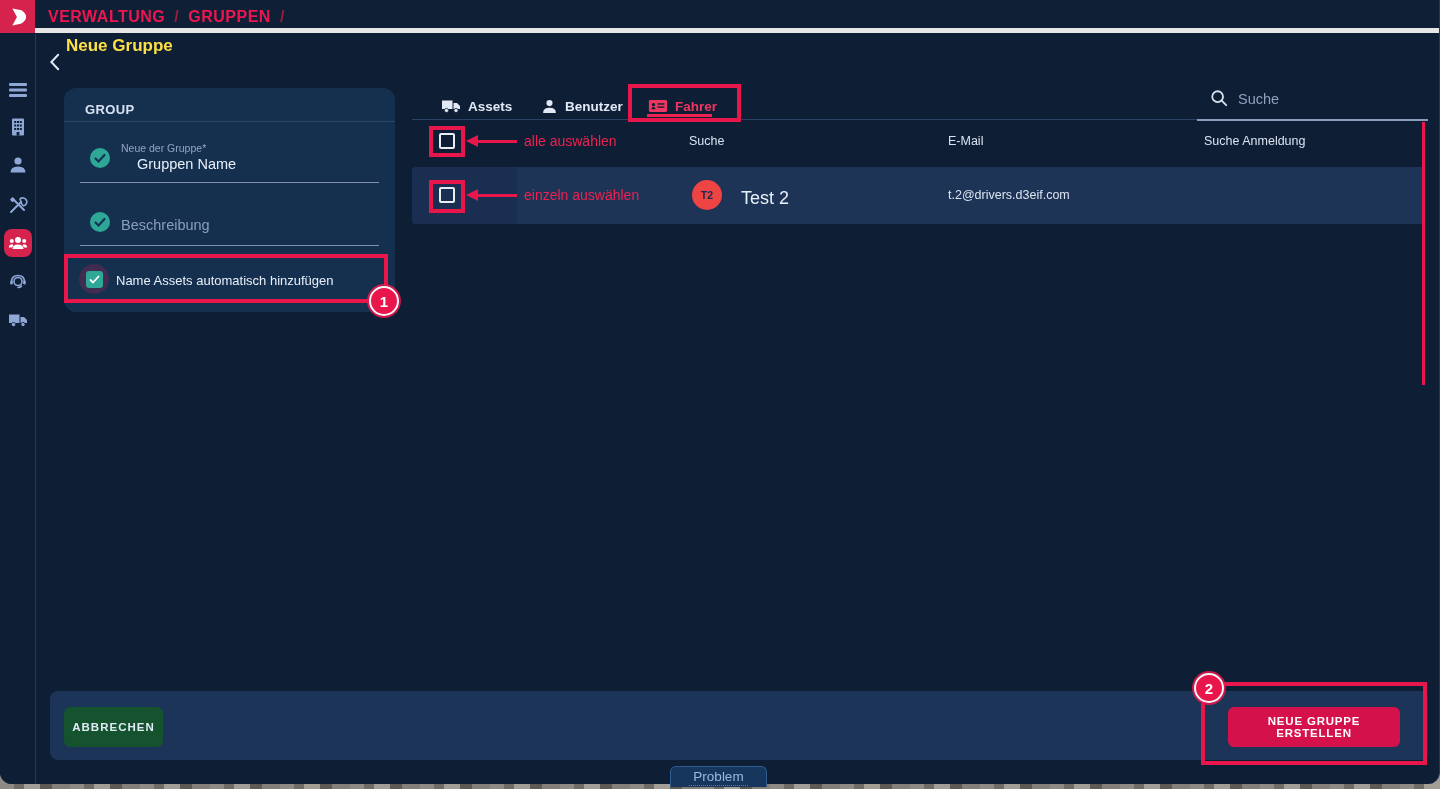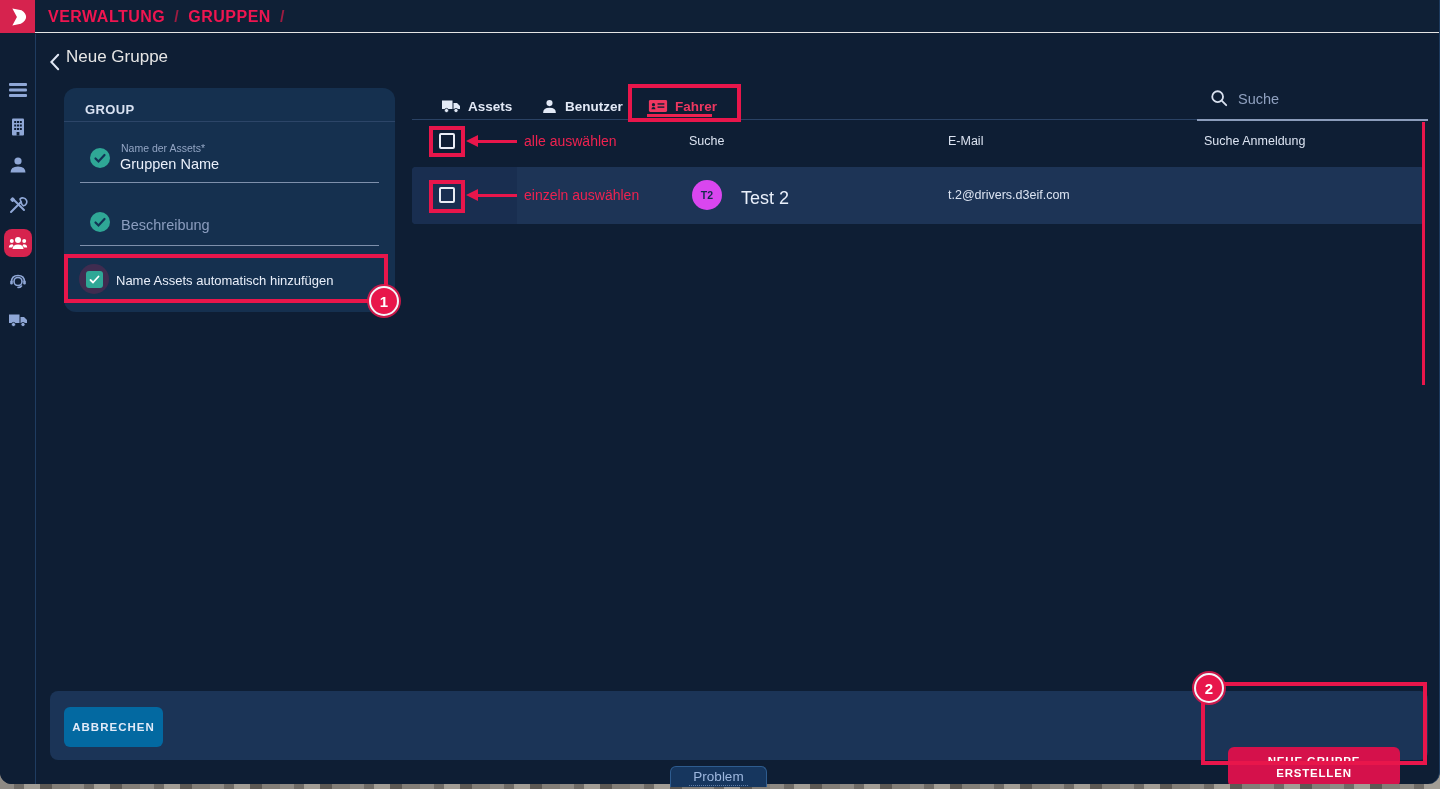--- a/index.html
+++ b/index.html
@@ -14,52 +14,52 @@
   }
   .app {
     position: absolute; left: 0; top: 0; width: 1440px; height: 784px;
     background: #0e1e34; border-radius: 0 0 12px 12px; overflow: hidden;
     border-right: 1px solid #1c3a5e;
   }
   .abs { position: absolute; }
 
   
   .topbar { left: 0; top: 0; width: 1440px; height: 33px;
-    background: #0f2036; border-bottom: 1px solid #e5e5e5; }
+    background: #0f2036; border-bottom: 5px solid #e5e5e5; }
   .logo { left: 0; top: 0; width: 35px; height: 33px; background: #d6234e;
     display: flex; align-items: center; justify-content: center; }
   .breadcrumb { left: 48px; top: 0; height: 33px; display: flex;
     align-items: center; gap: 9px; font-size: 16px; font-weight: bold;
     letter-spacing: 0.5px; color: #ef1550; }
   .breadcrumb .sep { color: #9c1c41; font-weight: bold; }
 
   
   .sidebar { left: 0; top: 34px; width: 36px; height: 750px;
     background: #0e1e34; border-right: 1px solid #1f3c60; }
   .side-icon { position: absolute; left: 8px; width: 20px; height: 20px; }
   .side-active { position: absolute; left: 4px; top: 195px; width: 28px;
     height: 28px; background: #d6234e; border-radius: 8px;
     display: flex; align-items: center; justify-content: center; }
 
   
   .back-btn { left: 46px; top: 52px; width: 18px; height: 20px; }
-  .page-title { left: 66px; top: 47px; font-size: 17px; font-weight: normal;
-    color: #e5e5e5; }
+  .page-title { left: 66px; top: 36px; font-size: 17px; font-weight: bold;
+    color: #fde047; }
 
   
   .panel { left: 64px; top: 88px; width: 331px; height: 224px;
     background: #15304f; border-radius: 12px; }
   .panel-title { position: absolute; left: 21px; top: 14px; font-size: 13px;
     font-weight: bold; letter-spacing: 0.4px; color: #d9e2f2; }
   .panel-divider { position: absolute; left: 0; top: 33px; width: 100%;
     height: 1px; background: #2c4568; }
   .check-circle { position: absolute; width: 20px; height: 20px; }
   .field-label { position: absolute; left: 57px; font-size: 10.5px;
     color: #93a5c4; }
-  .field-value { position: absolute; left: 56px; font-size: 14.5px;
+  .field-value { position: absolute; left: 73px; font-size: 14.5px;
     color: #e9effa; }
   .field-placeholder { position: absolute; left: 57px; font-size: 14.5px;
     color: #8b9dbf; }
   .field-underline { position: absolute; left: 16px; width: 299px;
     height: 1px; background: #7e90ac; }
   .ripple { position: absolute; left: 15px; top: 176px; width: 30px;
     height: 30px; border-radius: 50%; background: #3f2c50; }
   .cbx-checked { position: absolute; left: 22px; top: 183px; width: 17px;
     height: 17px; background: #2fa796; border-radius: 3px;
     display: flex; align-items: center; justify-content: center; }
@@ -83,38 +83,38 @@
 
   
   .th { position: absolute; font-size: 12.5px; color: #dbe3f1; }
   .data-row { left: 412px; top: 167px; width: 1013px; height: 57px;
     background: #1d3456; border-radius: 4px; }
   .row-cb-cell { left: 412px; top: 167px; width: 105px; height: 57px;
     background: #192e50; border-radius: 4px 0 0 4px; }
   .cbx-empty { position: absolute; width: 16px; height: 16px;
     border: 2px solid #e9edf5; border-radius: 2px; background: transparent; }
   .avatar { left: 692px; top: 180px; width: 30px; height: 30px;
-    border-radius: 50%; background: #d946ef; display: flex;
+    border-radius: 50%; background: #ef4444; display: flex;
     align-items: center; justify-content: center; font-size: 10.5px;
     font-weight: bold; color: #152c4d; }
   .cell-name { left: 741px; top: 188px; font-size: 18px; color: #e9effa; }
   .cell-email { left: 948px; top: 188px; font-size: 12.5px; color: #dce4f2; }
   .cell-last { left: 1204px; top: 188px; font-size: 12.5px; color: #dce4f2; }
 
   
   .footer-bar { left: 50px; top: 691px; width: 1378px; height: 69px;
     background: #1b3457; border-radius: 8px; }
   .btn-cancel { left: 64px; top: 707px; width: 99px; height: 40px;
-    background: #0369a1; border: none; border-radius: 6px; color: #e2eaf8;
+    background: #14532d; border: none; border-radius: 6px; color: #e2eaf8;
     font-size: 11.5px; font-weight: bold; letter-spacing: 1px;
     font-family: inherit; cursor: pointer; }
   .btn-submit { left: 1228px; top: 707px; width: 172px; height: 40px;
     background: #d5114b; border: none; border-radius: 6px; color: #ffffff;
     font-size: 11.5px; font-weight: bold; letter-spacing: 0.8px;
-    font-family: inherit; cursor: pointer; margin-top: 40px; }
+    font-family: inherit; cursor: pointer; }
 
   
   .anno { border: 4px solid #e8164b; position: absolute; }
   .anno-rect1 { left: 64px; top: 254px; width: 324px; height: 49px; }
   .anno-rect-tab { left: 628px; top: 84px; width: 113px; height: 38px; }
   .anno-rect-cb1 { left: 429px; top: 126px; width: 36px; height: 31px; }
   .anno-rect-cb2 { left: 429px; top: 180px; width: 36px; height: 33px; }
   .anno-rect2 { left: 1201px; top: 682px; width: 226px; height: 83px; }
   .anno-vline { left: 1422px; top: 122px; width: 3px; height: 263px;
     background: #e8164b; }
@@ -220,21 +220,21 @@
     <h1 class="abs page-title">Neue Gruppe</h1>
 
     <section class="abs panel">
       <div class="panel-title">GROUP</div>
       <div class="panel-divider"></div>
 
       <svg class="check-circle" style="left:26px;top:60px" viewBox="0 0 20 20">
         <circle cx="10" cy="10" r="10" fill="#2fa796"></circle>
         <path d="M5.5 10.5 L8.5 13.5 L14.5 7" stroke="#123355" stroke-width="2.2" fill="none" stroke-linecap="round"></path>
       </svg>
-      <div class="field-label" style="top:54px">Name der Assets*</div>
+      <div class="field-label" style="top:54px">Neue der Gruppe*</div>
       <div class="field-value" style="top:68px">Gruppen Name</div>
       <div class="field-underline" style="top:94px"></div>
 
       <svg class="check-circle" style="left:26px;top:124px" viewBox="0 0 20 20">
         <circle cx="10" cy="10" r="10" fill="#2fa796"></circle>
         <path d="M5.5 10.5 L8.5 13.5 L14.5 7" stroke="#123355" stroke-width="2.2" fill="none" stroke-linecap="round"></path>
       </svg>
       <div class="field-placeholder" style="top:129px">Beschreibung</div>
       <div class="field-underline" style="top:157px"></div>
 

